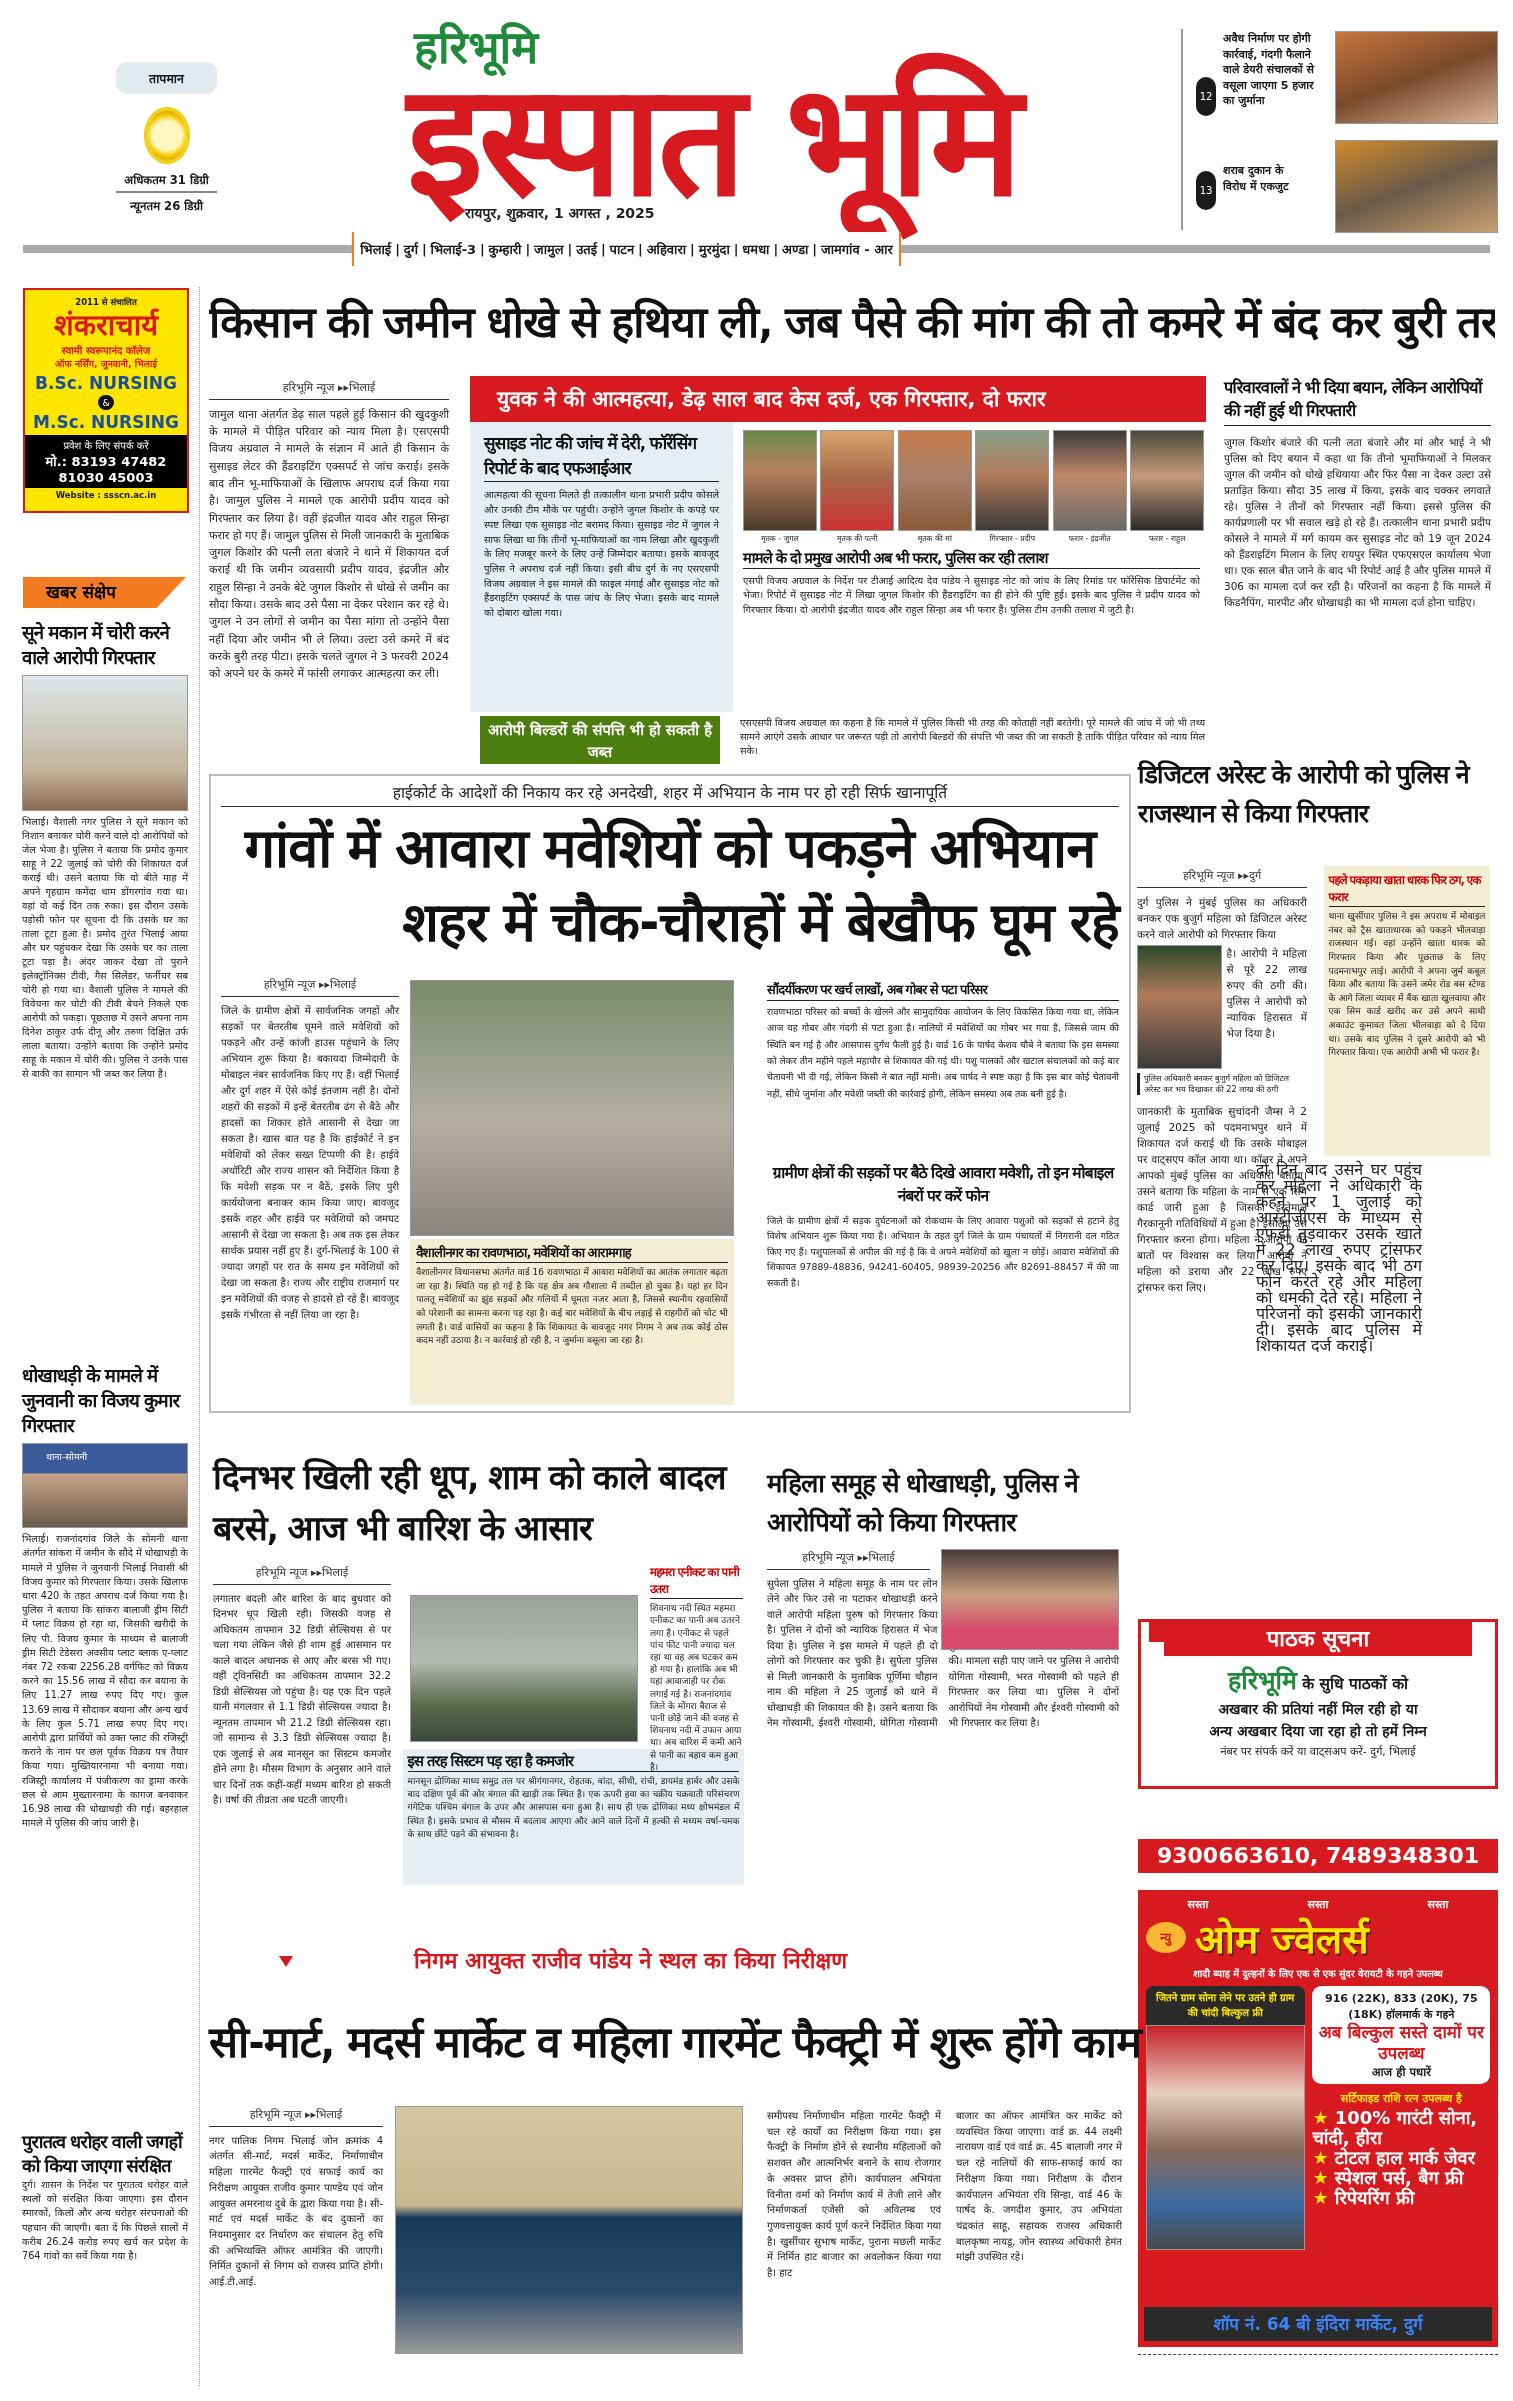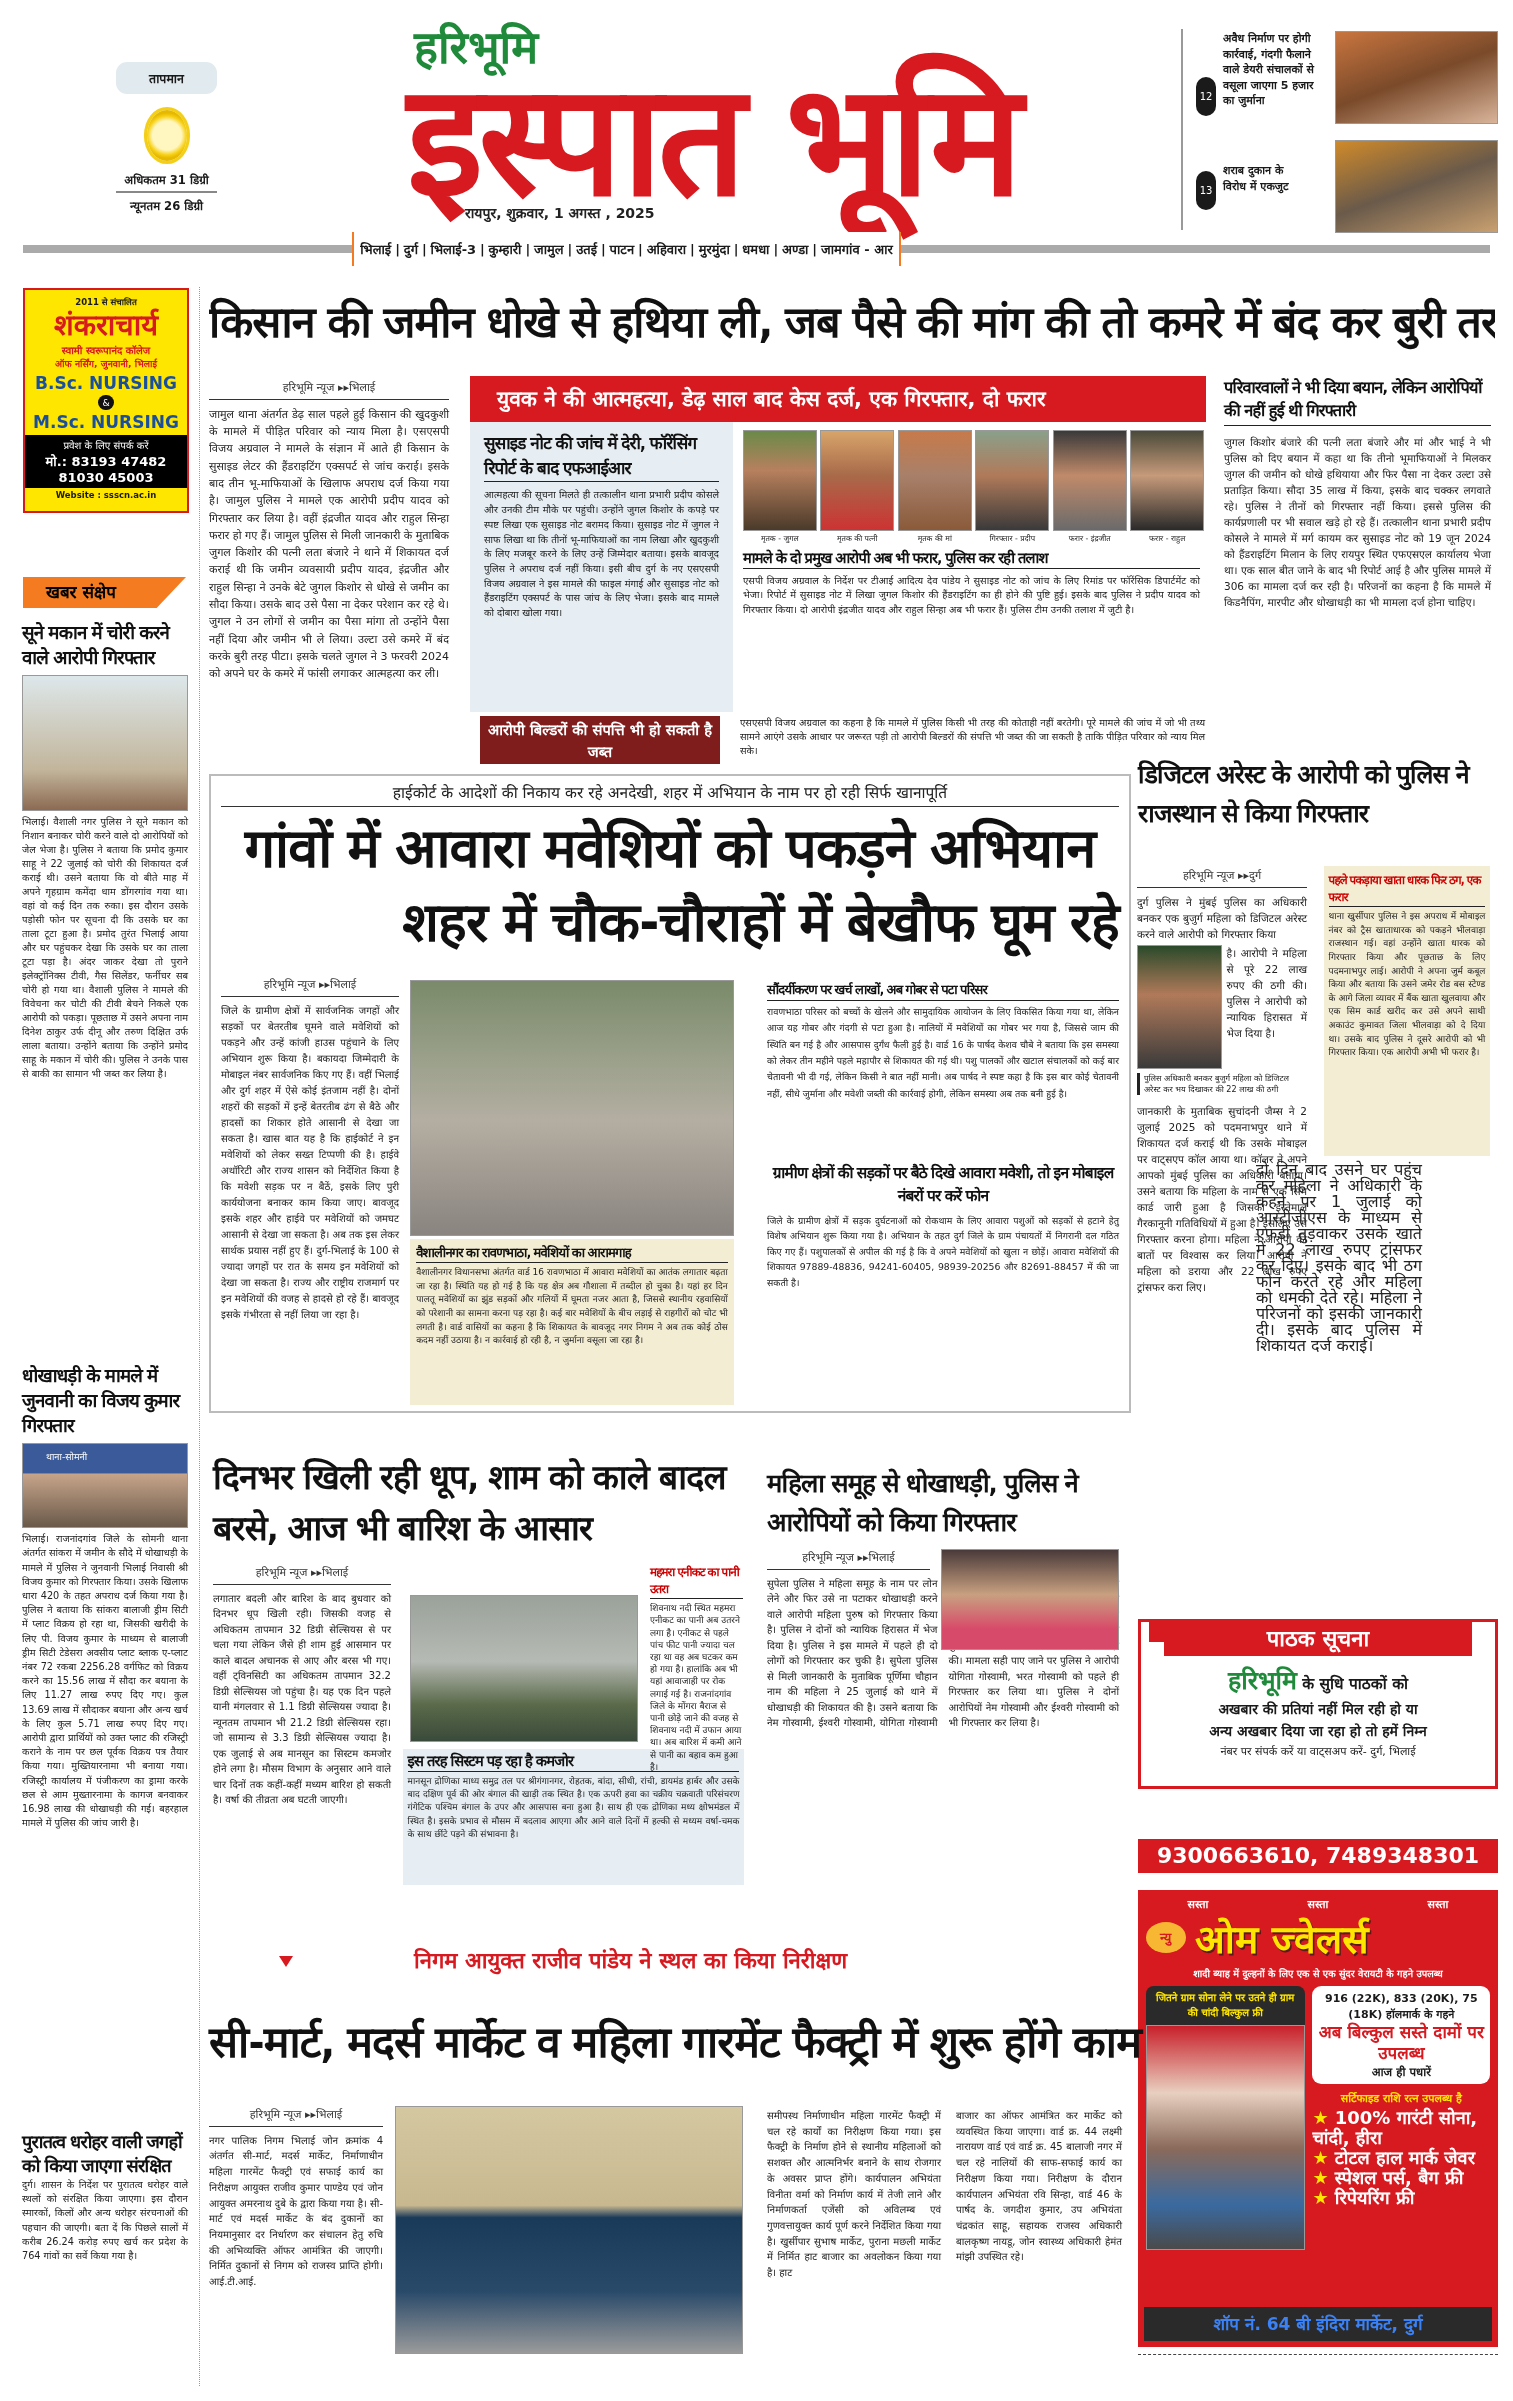--- a/index.html
+++ b/index.html
@@ -116,21 +116,21 @@
   <div class="dateline"><span>हरिभूमि न्यूज</span> ▸▸<span>भिलाई</span></div>
   <div class="txt" style="font-size:11px;line-height:17.3px">जामुल थाना अंतर्गत डेढ़ साल पहले हुई किसान की खुदकुशी के मामले में पीड़ित परिवार को न्याय मिला है। एसएसपी विजय अग्रवाल ने मामले के संज्ञान में आते ही किसान के सुसाइड लेटर की हैंडराइटिंग एक्सपर्ट से जांच कराई। इसके बाद तीन भू-माफियाओं के खिलाफ अपराध दर्ज किया गया है। जामुल पुलिस ने मामले एक आरोपी प्रदीप यादव को गिरफ्तार कर लिया है। वहीं इंद्रजीत यादव और राहुल सिन्हा फरार हो गए हैं। जामुल पुलिस से मिली जानकारी के मुताबिक जुगल किशोर की पत्नी लता बंजारे ने थाने में शिकायत दर्ज कराई थी कि जमीन व्यवसायी प्रदीप यादव, इंद्रजीत और राहुल सिन्हा ने उनके बेटे जुगल किशोर से धोखे से जमीन का सौदा किया। उसके बाद उसे पैसा ना देकर परेशान कर रहे थे। जुगल ने उन लोगों से जमीन का पैसा मांगा तो उन्होंने पैसा नहीं दिया और जमीन भी ले लिया। उल्टा उसे कमरे में बंद करके बुरी तरह पीटा। इसके चलते जुगल ने 3 फरवरी 2024 को अपने घर के कमरे में फांसी लगाकर आत्महत्या कर ली।</div>
 </div>
 
 <div class="abs red-bar" style="left:470px;top:376px;width:736px;height:46px;font-size:21px;line-height:46px;padding-left:27px">युवक ने की आत्महत्या, डेढ़ साल बाद केस दर्ज, एक गिरफ्तार, दो फरार</div>
 
 <div class="abs lightblue" style="left:470px;top:422px;width:263px;height:290px;padding:9.3px 14px">
   <div class="hl-big" style="font-size:17px;line-height:25px;border-bottom:1.5px solid #222;margin-bottom:6.2px"><u style="text-decoration:none">सुसाइड नोट की जांच में देरी, फॉरेंसिंग रिपोर्ट के बाद एफआईआर</u></div>
   <div class="txt-s" style="font-size:9.7px;line-height:14.7px">आत्महत्या की सूचना मिलते ही तत्कालीन थाना प्रभारी प्रदीप कोसले और उनकी टीम मौके पर पहुंची। उन्होंने जुगल किशोर के कपड़े पर स्पष्ट लिखा एक सुसाइड नोट बरामद किया। सुसाइड नोट में जुगल ने साफ लिखा था कि तीनों भू-माफियाओं का नाम लिखा और खुदकुशी के लिए मजबूर करने के लिए उन्हें जिम्मेदार बताया। इसके बावजूद पुलिस ने अपराध दर्ज नहीं किया। इसी बीच दुर्ग के नए एसएसपी विजय अग्रवाल ने इस मामले की फाइल मंगाई और सुसाइड नोट को हैंडराइटिंग एक्सपर्ट के पास जांच के लिए भेजा। इसके बाद मामले को दोबारा खोला गया।</div>
 </div>
-<div class="abs" style="left:480px;top:716px;width:240px;height:48px;background:#7f1d1d;color:#fff;font-weight:bold;font-size:14.7px;line-height:22px;text-align:center;padding-top:3.1px">
+<div class="abs" style="left:480px;top:716px;width:240px;height:48px;background:#4d7c0f;color:#fff;font-weight:bold;font-size:14.7px;line-height:22px;text-align:center;padding-top:3.1px">
   <span>आरोपी बिल्डरों की संपत्ति भी हो सकती है जब्त</span>
 </div>
 
 <div class="abs" style="left:743px;top:430px;width:461px;height:101px;display:flex;gap:3.9px">
   <div class="photo" style="flex:1;background:linear-gradient(180deg,#6a8a4a,#b7805e 40%,#4a3a2a)"></div>
   <div class="photo" style="flex:1;background:linear-gradient(180deg,#d8a46a,#a86a4a 45%,#c33)"></div>
   <div class="photo" style="flex:1;background:linear-gradient(180deg,#c77a4a,#a8806a 45%,#8a5a3a)"></div>
   <div class="photo" style="flex:1;background:linear-gradient(180deg,#8aa08a,#b07a5a 45%,#3a3a3a)"></div>
   <div class="photo" style="flex:1;background:linear-gradient(180deg,#3a3a3a,#c08a6a 45%,#6a6a6a)"></div>
   <div class="photo" style="flex:1;background:linear-gradient(180deg,#4a4a3a,#c69a7a 45%,#2a2a2a)"></div>

